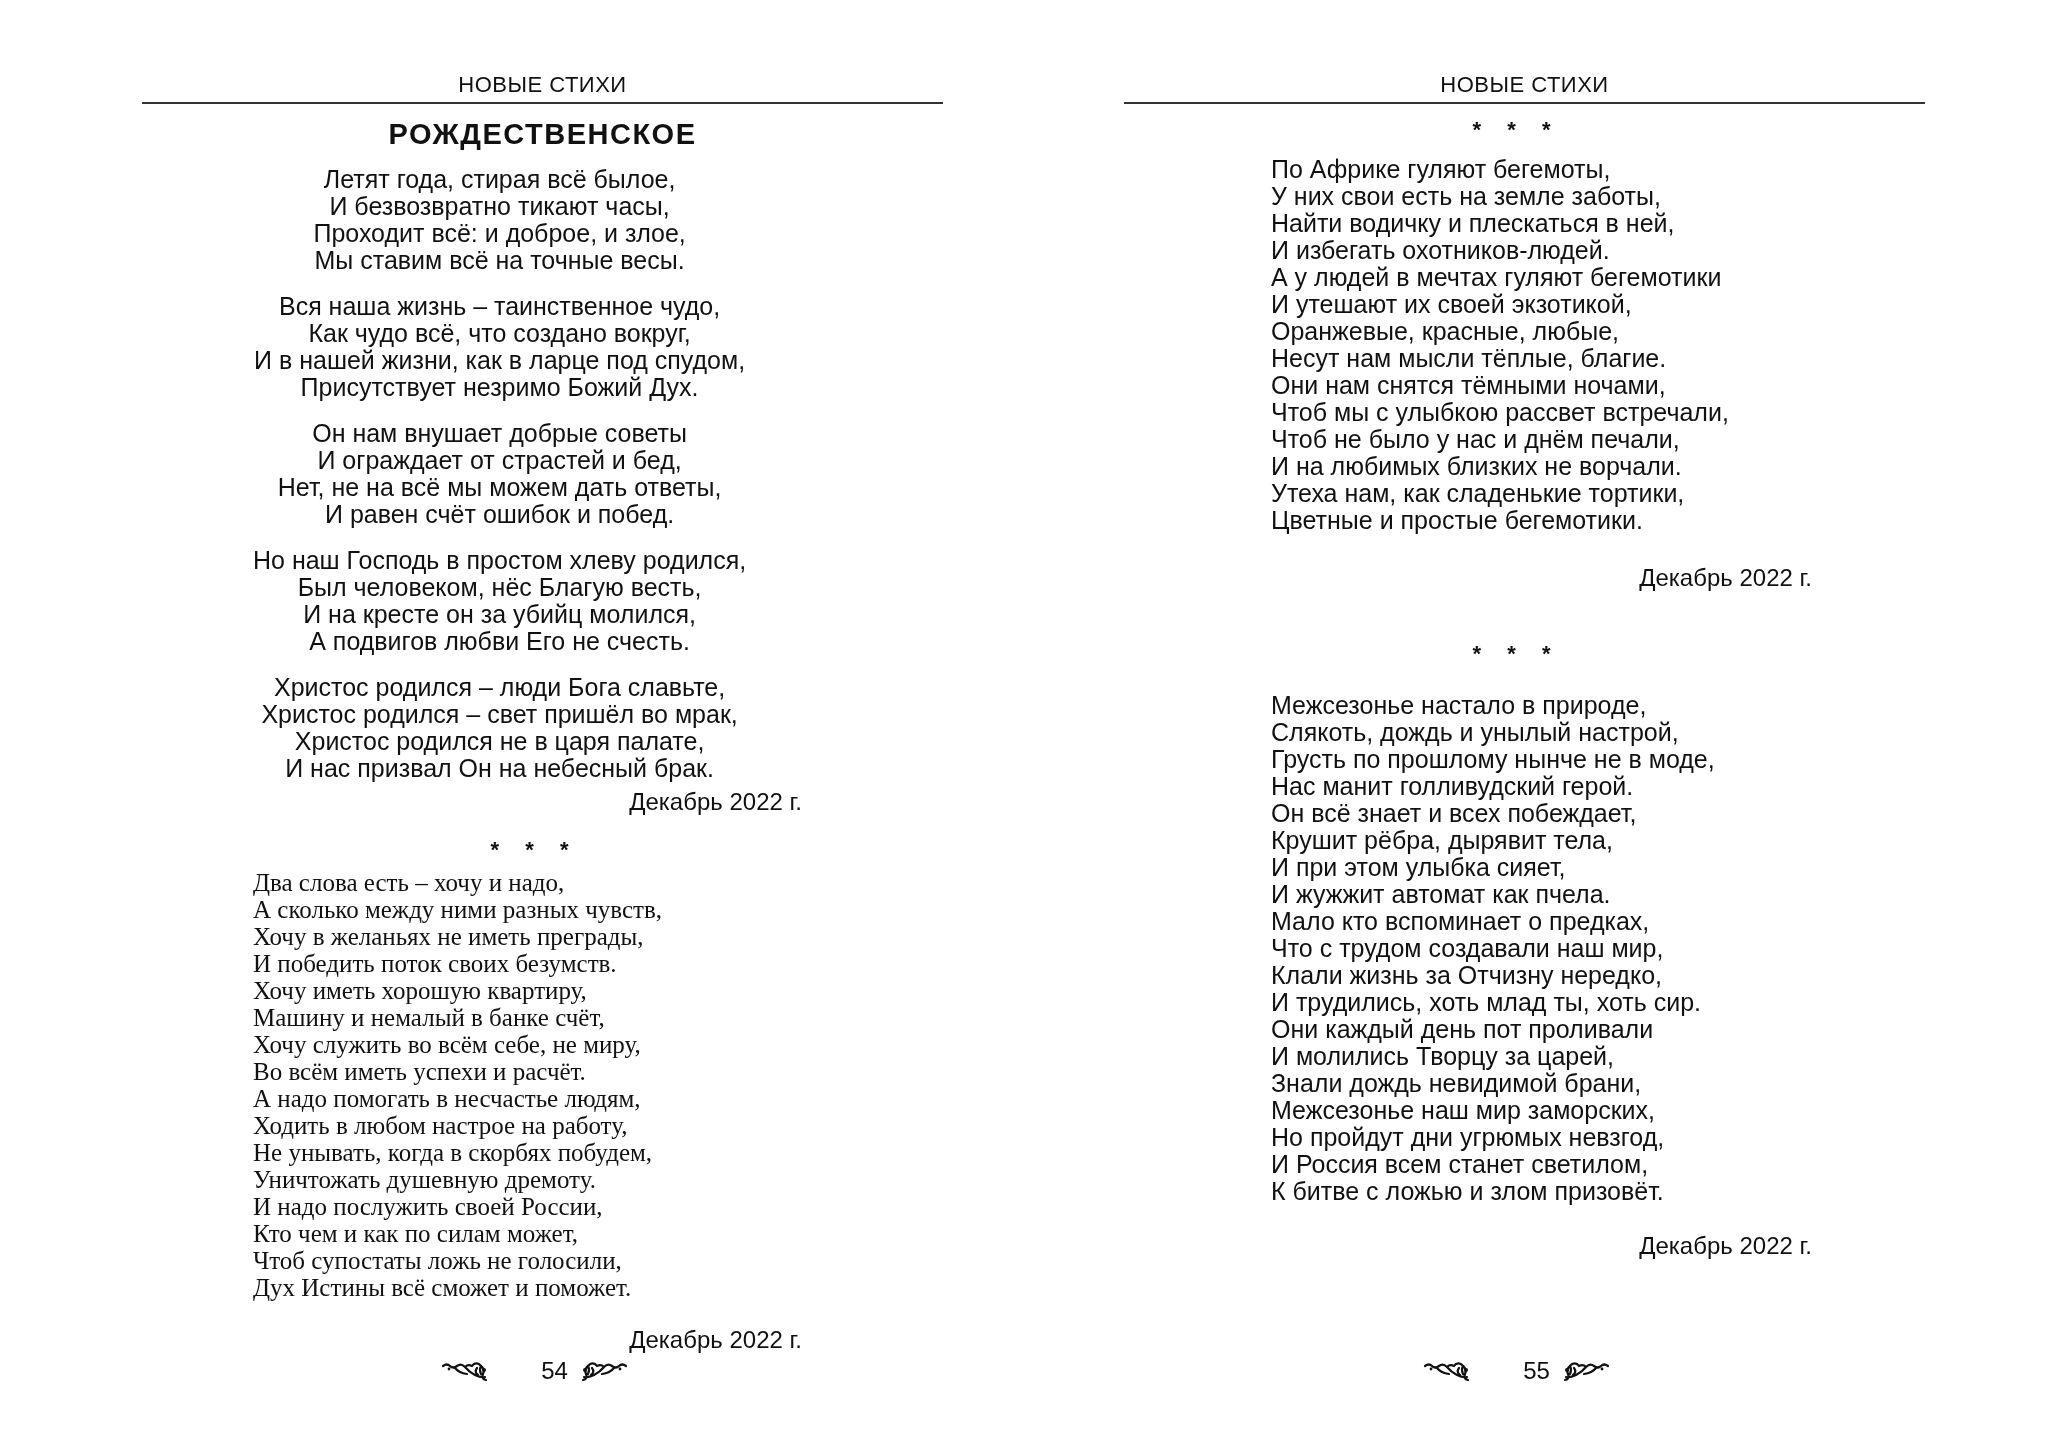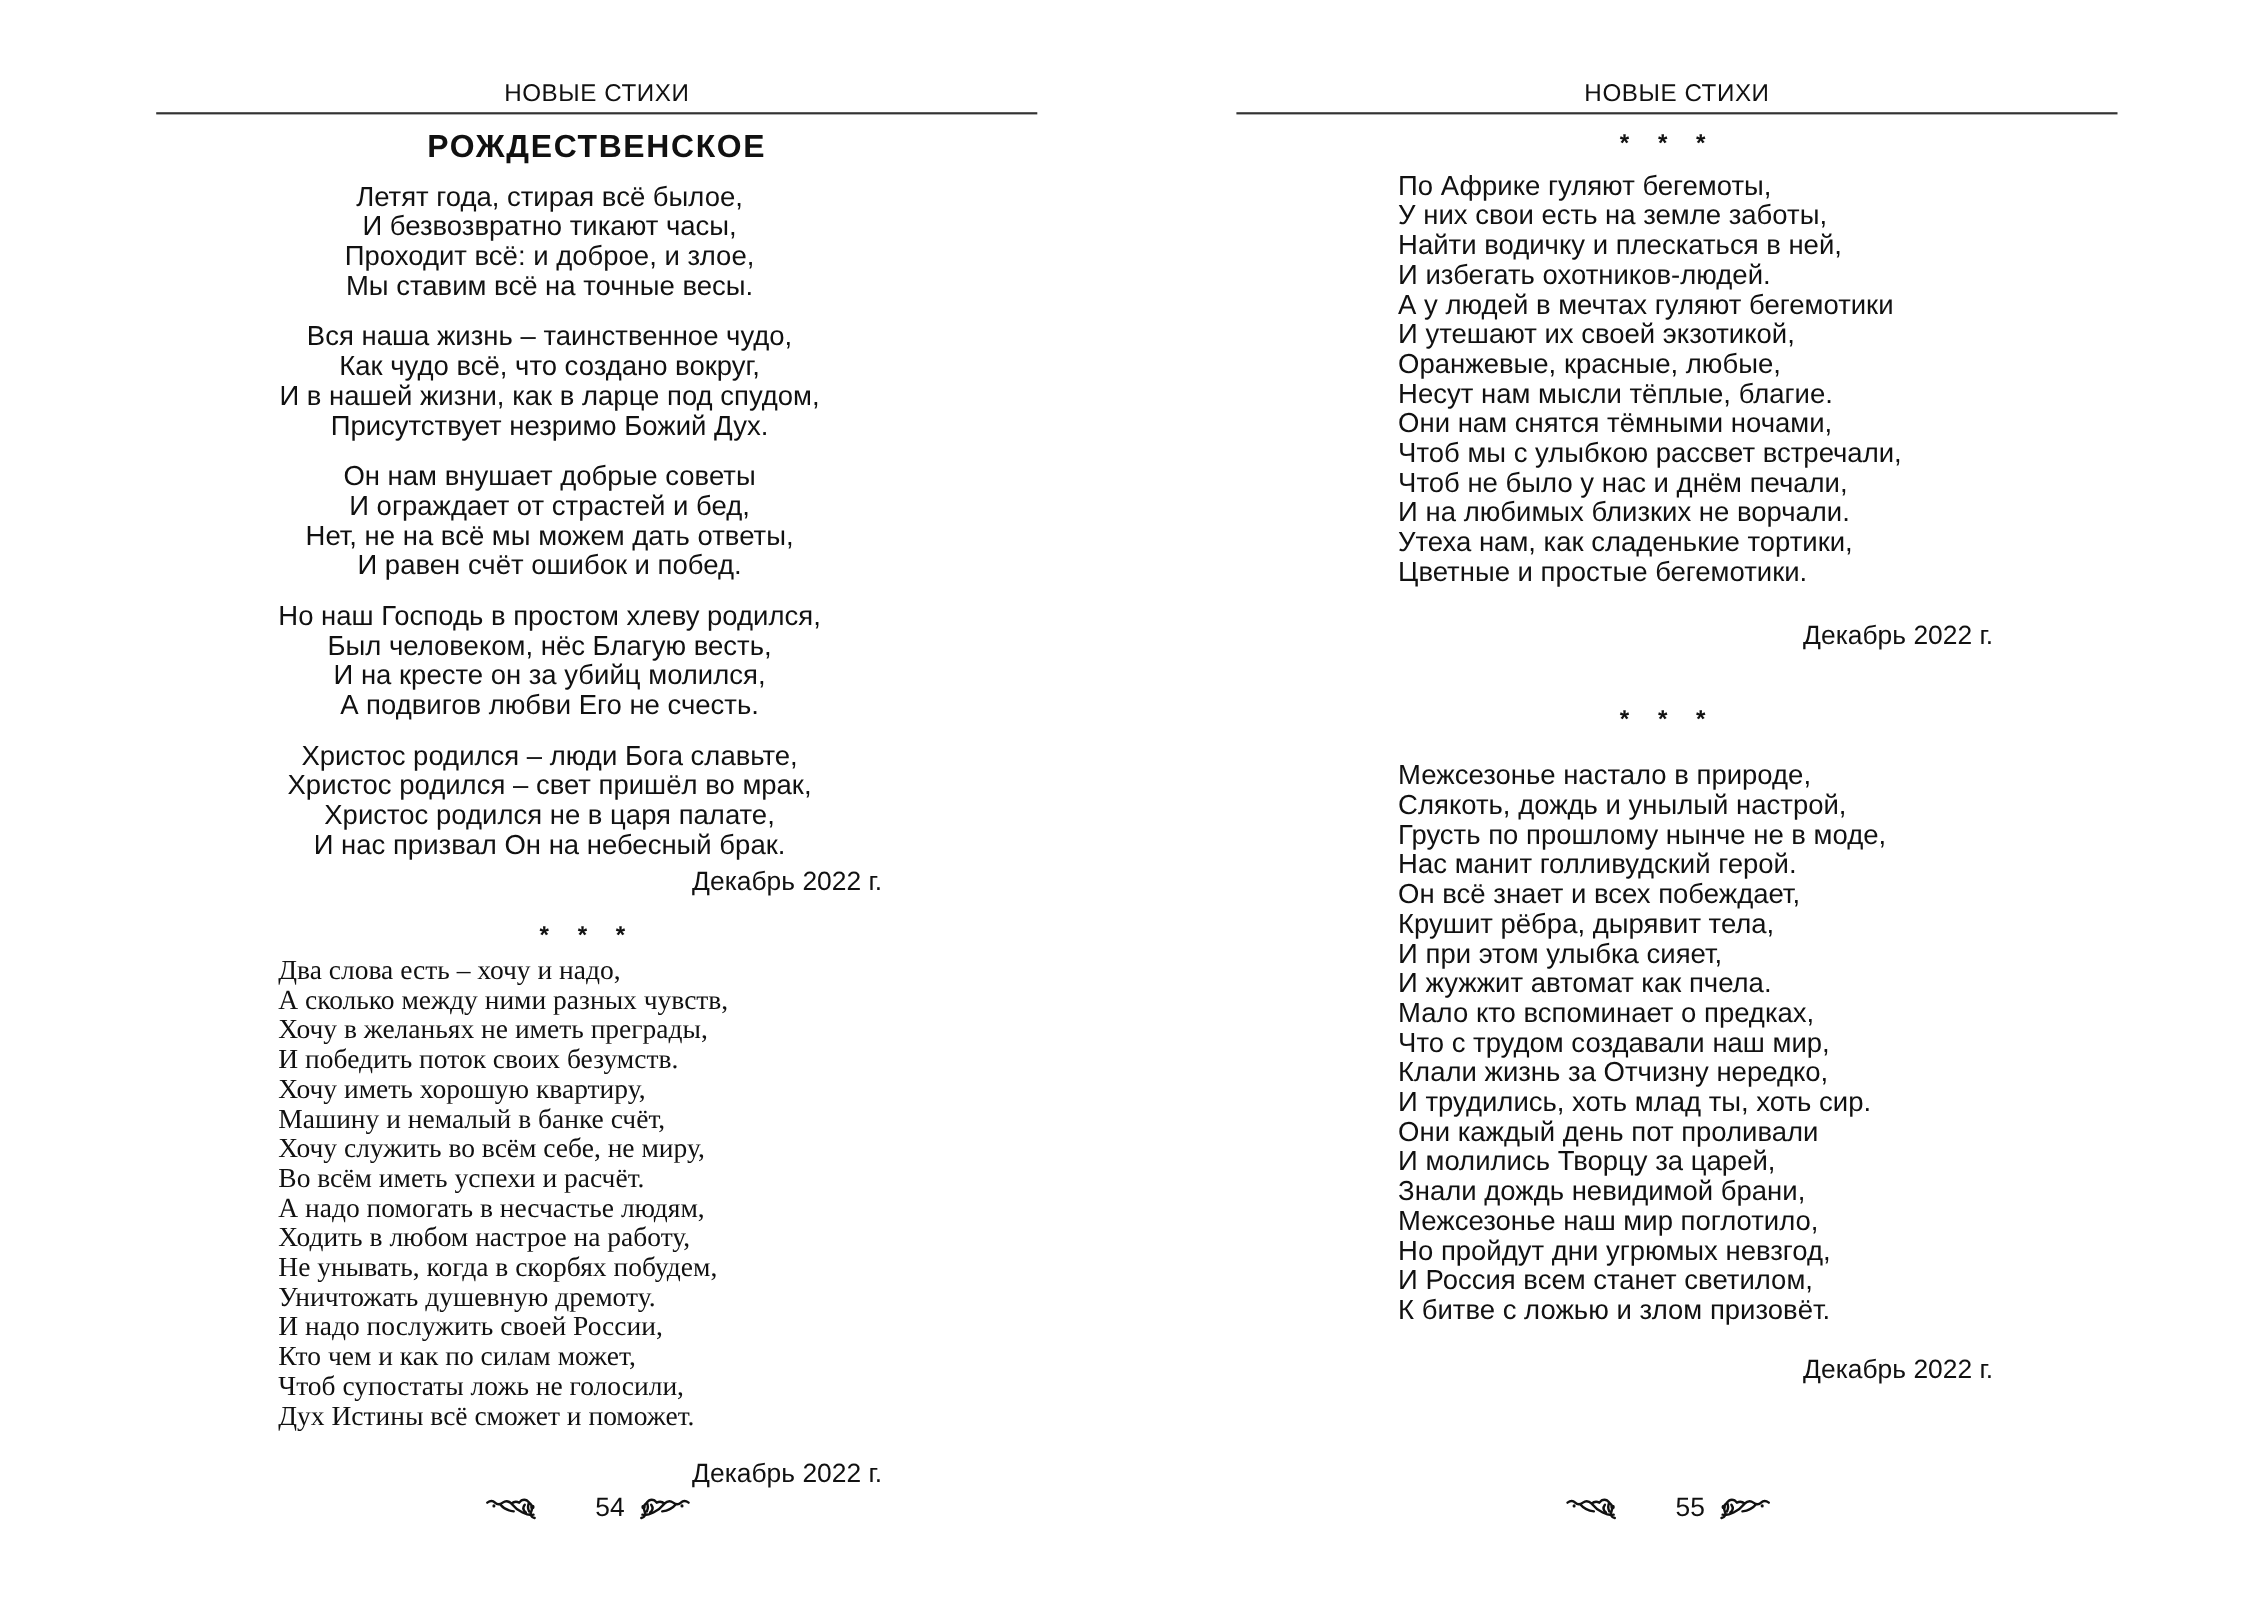--- a/index.html
+++ b/index.html
@@ -146,21 +146,21 @@
       <div class="line">Крушит рёбра, дырявит тела,</div>
       <div class="line">И при этом улыбка сияет,</div>
       <div class="line">И жужжит автомат как пчела.</div>
       <div class="line">Мало кто вспоминает о предках,</div>
       <div class="line">Что с трудом создавали наш мир,</div>
       <div class="line">Клали жизнь за Отчизну нередко,</div>
       <div class="line">И трудились, хоть млад ты, хоть сир.</div>
       <div class="line">Они каждый день пот проливали</div>
       <div class="line">И молились Творцу за царей,</div>
       <div class="line">Знали дождь невидимой брани,</div>
-      <div class="line">Межсезонье наш мир поглотило,</div>
+      <div class="line">Межсезонье наш мир заморских,</div>
       <div class="line">Но пройдут дни угрюмых невзгод,</div>
       <div class="line">И Россия всем станет светилом,</div>
       <div class="line">К битве с ложью и злом призовёт.</div>
     </div>
   </div>
   <div class="date" style="right:113px; top:1232px;">Декабрь 2022 г.</div>
 
   <div class="folio" style="left:-8px;">
     <svg class="orn" viewBox="0 0 50 22">
       <path d="M2 6 Q6 3 9 6 Q12 9 16 6 Q20 3 24 7 Q27 4 31 6 L33 4 Q37 2 40 6 Q44 9 42 14 Q40 19 45 20 M40 6 Q38 10 40 14 M36 8 Q33 12 37 15 M24 7 Q28 12 34 15 Q40 18 44 17 M14 8 Q18 13 26 14" fill="none" stroke="#111" stroke-width="2.2" stroke-linecap="round"></path>

